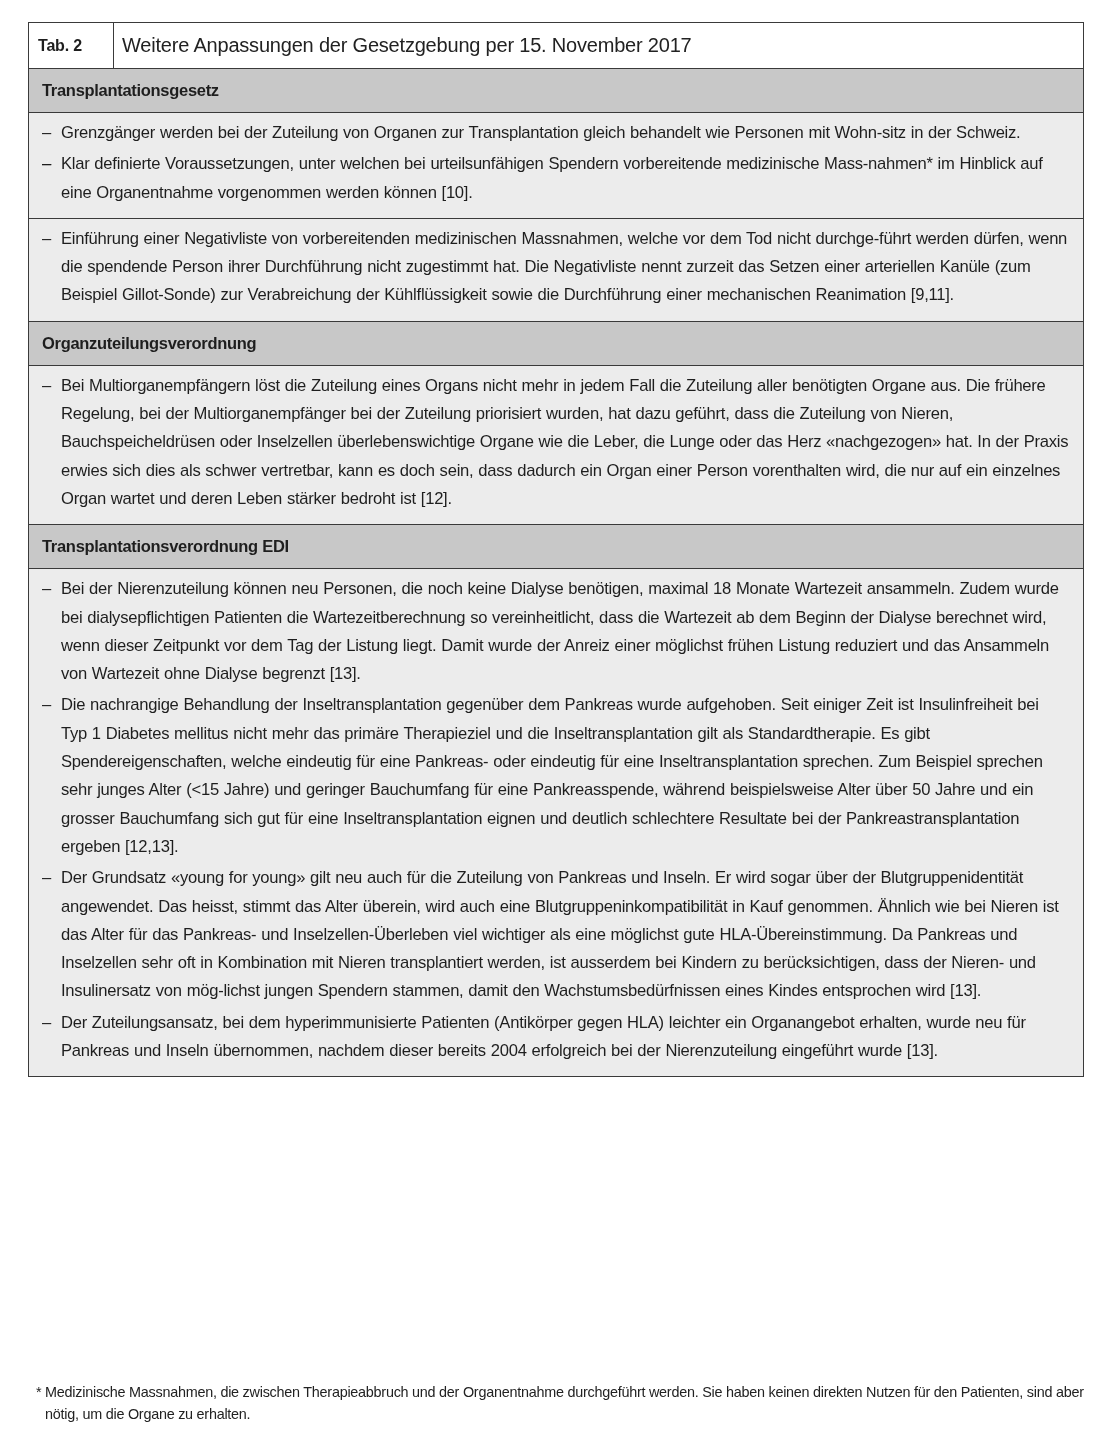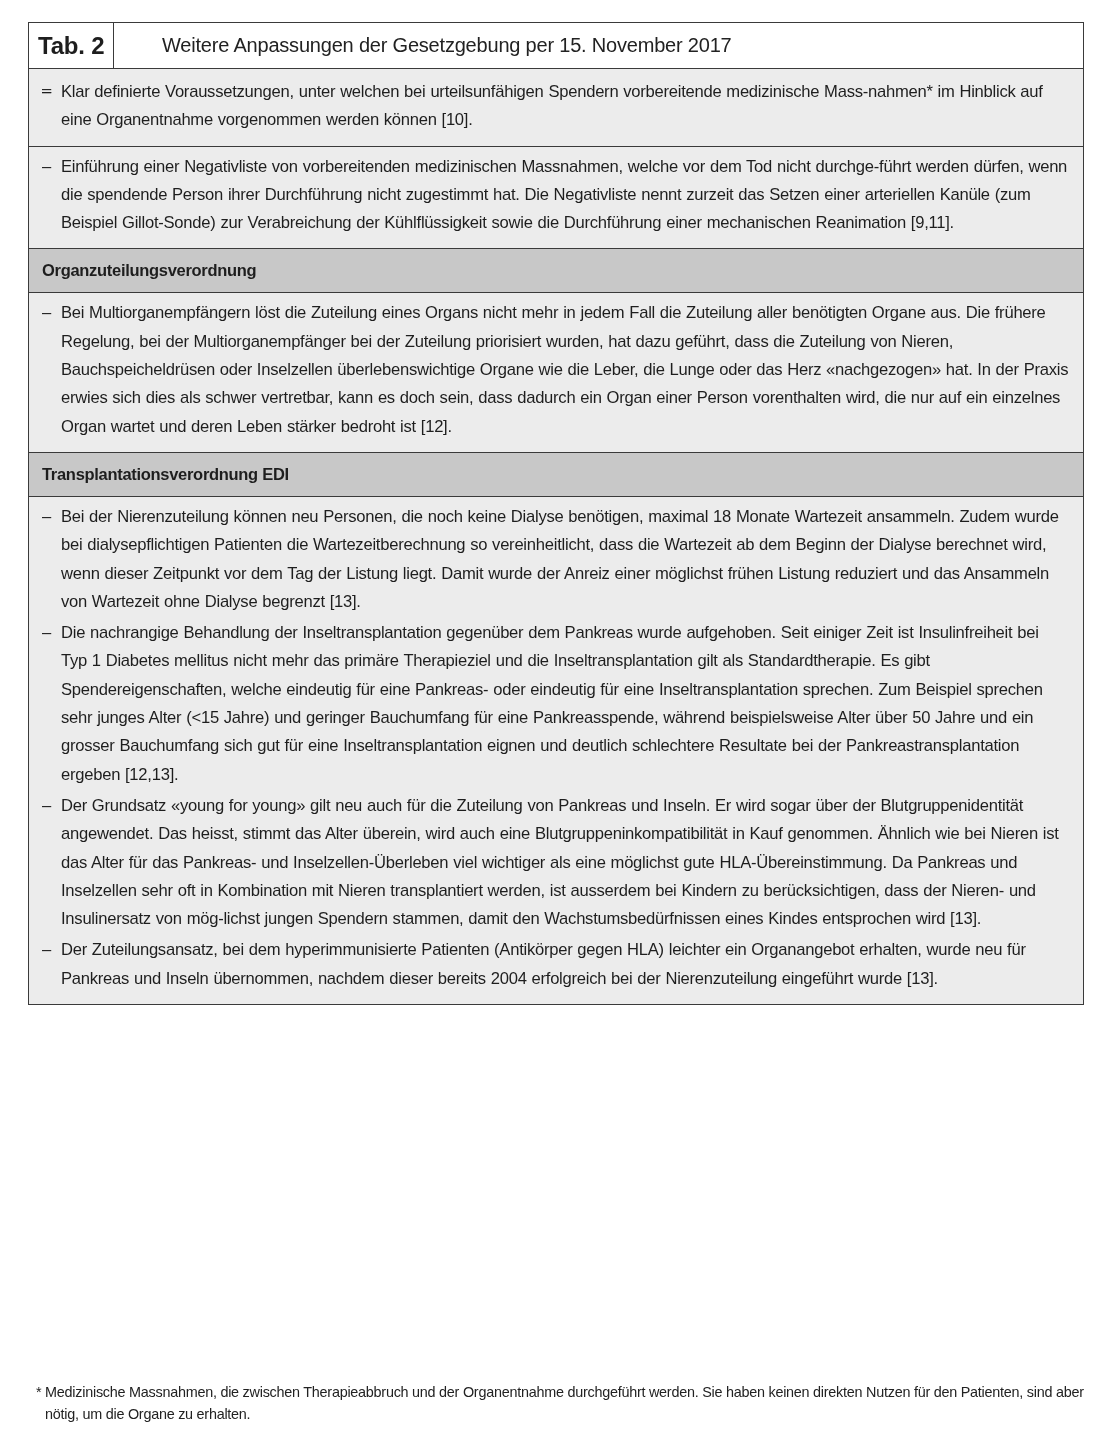--- a/index.html
+++ b/index.html
@@ -10,26 +10,26 @@
   .table {
     position: absolute; left: 28px; top: 22px; width: 1056px;
     border: 1.5px solid #3a3a3a; box-sizing: border-box;
   }
   .title-row {
     display: flex; height: 46px; background: #ffffff;
     border-bottom: 1.5px solid #3a3a3a; box-sizing: border-box;
   }
   .tab-label {
     width: 85px; box-sizing: border-box; border-right: 1.5px solid #3a3a3a;
-    font-weight: bold; font-size: 24px; display: flex; align-items: center;
+    font-weight: bold; font-size: 16px; display: flex; align-items: center;
     padding-left: 9px; letter-spacing: -0.2px;
   }
   .tab-title {
     flex: 1; display: flex; align-items: center; padding-left: 8px;
-    font-size: 20px; letter-spacing: -0.2px; color: #222; margin-left: 40px;
+    font-size: 20px; letter-spacing: -0.2px; color: #222;
   }
   .section-head {
     background: #c8c8c8; height: 44px; box-sizing: border-box;
     border-bottom: 1.5px solid #3a3a3a; display: flex; align-items: center;
     padding-left: 13px; font-weight: bold; font-size: 16.5px; letter-spacing: -0.3px;
   }
   .section-body {
     background: #ececec; box-sizing: border-box; border-bottom: 1.5px solid #3a3a3a;
     padding: 6px 14px 8px 13px;
   }
@@ -48,22 +48,23 @@
 </style>
 </head>
 <body>
 
 <div class="table">
   <div class="title-row">
     <div class="tab-label">Tab. 2</div>
     <div class="tab-title">Weitere Anpassungen der Gesetzgebung per 15. November 2017</div>
   </div>
 
+  <div class="section-head">Transplantationsgesetz</div>
   <div class="section-body">
-    <div class="item"><span class="dash">–</span></div>
+    <div class="item"><span class="dash">–</span><span>Grenzgänger werden bei der Zuteilung von Organen zur Transplantation gleich behandelt wie Personen mit Wohn-sitz in der Schweiz.</span></div>
     <div class="item"><span class="dash">–</span></div>
     <div class="item"><span class="dash">–</span><span>Klar definierte Voraussetzungen, unter welchen bei urteilsunfähigen Spendern vorbereitende medizinische Mass-nahmen* im Hinblick auf eine Organentnahme vorgenommen werden können [10].</span></div>
   </div>
 
   <div class="section-body">
     <div class="item"><span class="dash">–</span><span>Einführung einer Negativliste von vorbereitenden medizinischen Massnahmen, welche vor dem Tod nicht durchge-führt werden dürfen, wenn die spendende Person ihrer Durchführung nicht zugestimmt hat. Die Negativliste nennt zurzeit das Setzen einer arteriellen Kanüle (zum Beispiel Gillot-Sonde) zur Verabreichung der Kühlflüssigkeit sowie die Durchführung einer mechanischen Reanimation [9,11].</span></div>
   </div>
 
   <div class="section-head">Organzuteilungsverordnung</div>
   <div class="section-body">

